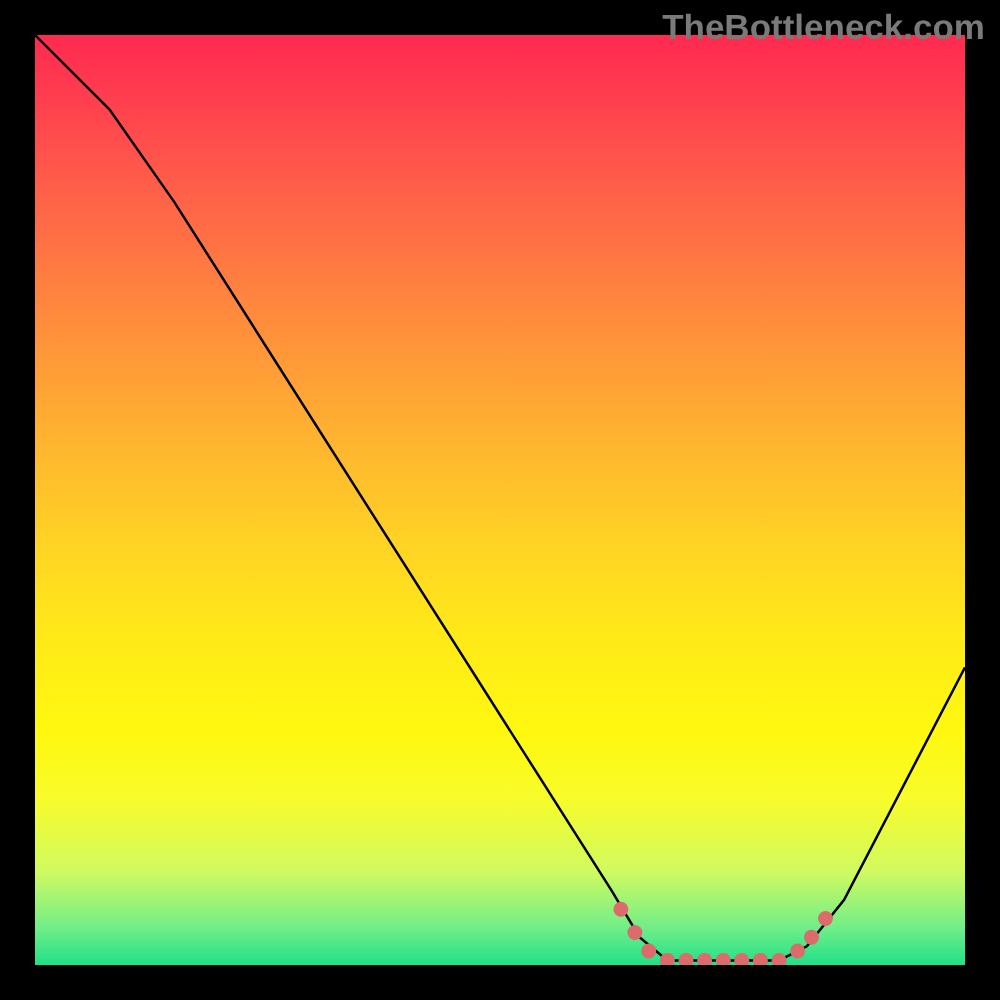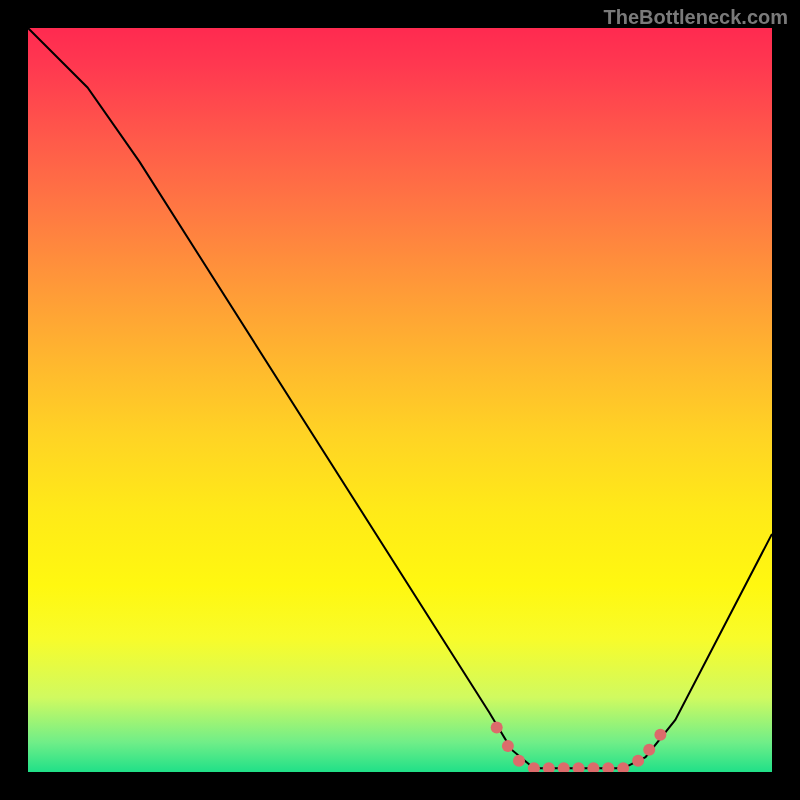--- a/index.html
+++ b/index.html
@@ -12,21 +12,21 @@
       height: 800px;
       background: #000;
       position: relative;
       font-family: Arial, sans-serif;
     }
     .watermark {
       position: absolute;
       top: 6px;
       right: 12px;
       color: #7a7a7a;
-      font-size: 20px;
+      font-size: 28px;
       font-weight: bold;
       z-index: 10;
     }
     .chart-area {
       position: absolute;
       top: 28px;
       left: 28px;
       width: 744px;
       height: 744px;
     }

